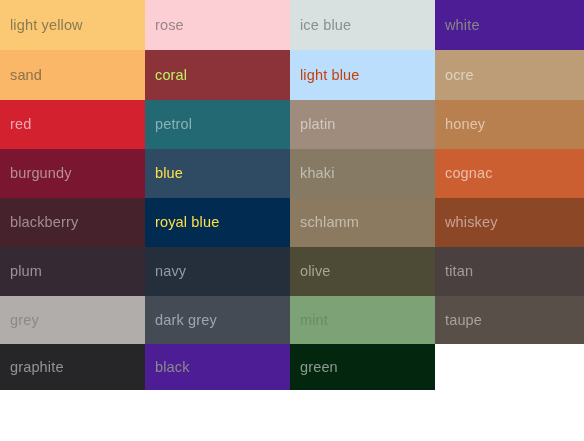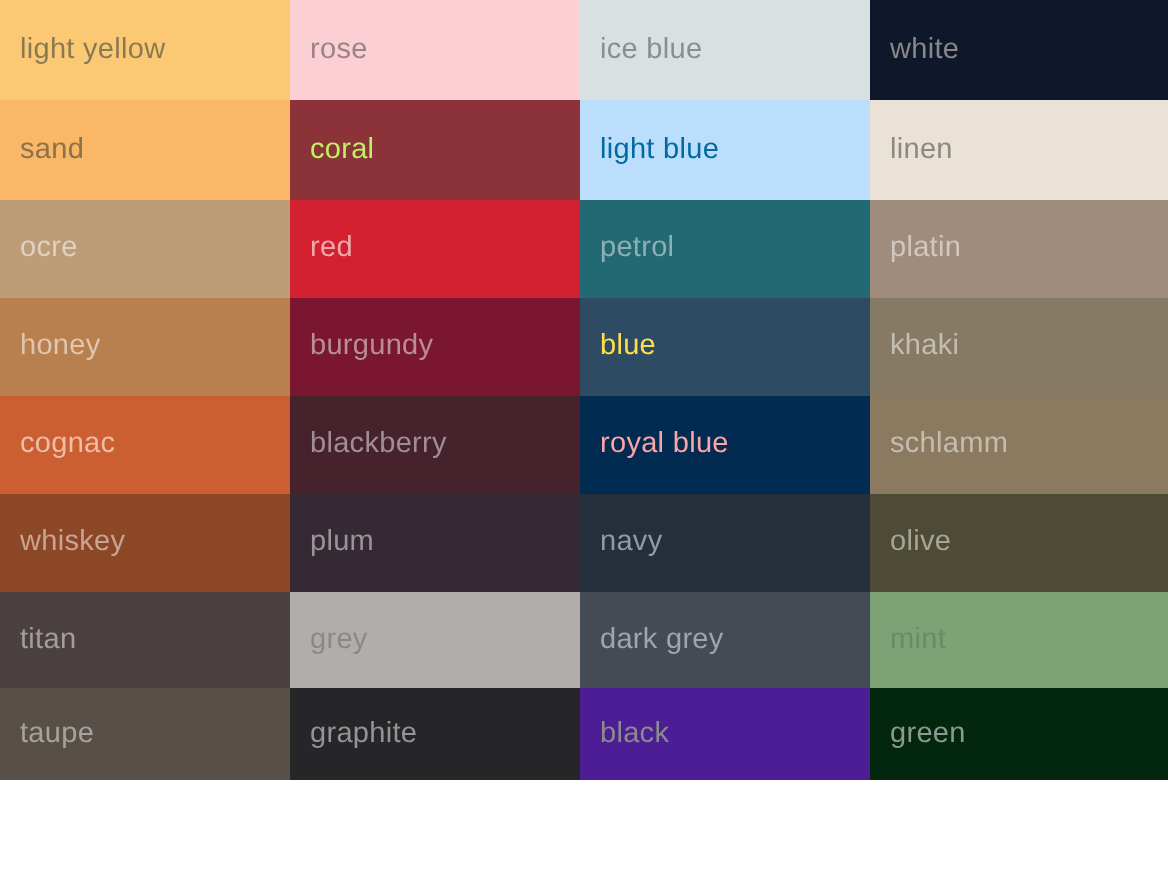--- a/index.html
+++ b/index.html
@@ -50,34 +50,31 @@
 <div id="palette-grid">
     <div class="swatch" style="background: rgb(251, 201, 116);">
       <span class="swatch-label" style="color: rgb(138, 122, 82);">light yellow</span>
     </div>
     <div class="swatch" style="background: rgb(251, 207, 212);">
       <span class="swatch-label" style="color: rgb(155, 131, 135);">rose</span>
     </div>
     <div class="swatch" style="background: rgb(217, 225, 224);">
       <span class="swatch-label" style="color: rgb(137, 143, 143);">ice blue</span>
     </div>
-    <div class="swatch" style="background: #0f172a;">
+    <div class="swatch" style="background: #4c1d95;">
       <span class="swatch-label" style="color: rgb(135, 135, 135);">white</span>
     </div>
     <div class="swatch" style="background: rgb(249, 183, 103);">
       <span class="swatch-label" style="color: rgb(140, 113, 74);">sand</span>
     </div>
     <div class="swatch" style="background: rgb(139, 51, 56);">
       <span class="swatch-label" style="color: #bef264;">coral</span>
     </div>
     <div class="swatch" style="background: rgb(187, 222, 252);">
-      <span class="swatch-label" style="color: #0369a1;">light blue</span>
-    </div>
-    <div class="swatch" style="background: rgb(235, 226, 215);">
-      <span class="swatch-label" style="color: rgb(141, 136, 128);">linen</span>
+      <span class="swatch-label" style="color: #c2410c;">light blue</span>
     </div>
     <div class="swatch" style="background: rgb(188, 157, 119);">
       <span class="swatch-label" style="color: rgb(222, 211, 195);">ocre</span>
     </div>
     <div class="swatch" style="background: rgb(212, 33, 47);">
       <span class="swatch-label" style="color: rgb(239, 169, 174);">red</span>
     </div>
     <div class="swatch" style="background: rgb(34, 105, 115);">
       <span class="swatch-label" style="color: rgb(140, 176, 180);">petrol</span>
     </div>
@@ -96,21 +93,21 @@
     <div class="swatch" style="background: rgb(135, 122, 100);">
       <span class="swatch-label" style="color: rgb(195, 189, 178);">khaki</span>
     </div>
     <div class="swatch" style="background: rgb(204, 95, 50);">
       <span class="swatch-label" style="color: rgb(237, 189, 167);">cognac</span>
     </div>
     <div class="swatch" style="background: rgb(70, 34, 44);">
       <span class="swatch-label" style="color: rgb(161, 142, 148);">blackberry</span>
     </div>
     <div class="swatch" style="background: rgb(2, 43, 82);">
-      <span class="swatch-label" style="color: #fca5a5;">royal blue</span>
+      <span class="swatch-label" style="color: #fde047;">royal blue</span>
     </div>
     <div class="swatch" style="background: rgb(139, 122, 96);">
       <span class="swatch-label" style="color: rgb(197, 189, 176);">schlamm</span>
     </div>
     <div class="swatch" style="background: rgb(140, 71, 38);">
       <span class="swatch-label" style="color: rgb(200, 164, 148);">whiskey</span>
     </div>
     <div class="swatch" style="background: rgb(53, 42, 51);">
       <span class="swatch-label" style="color: rgb(154, 148, 154);">plum</span>
     </div>

